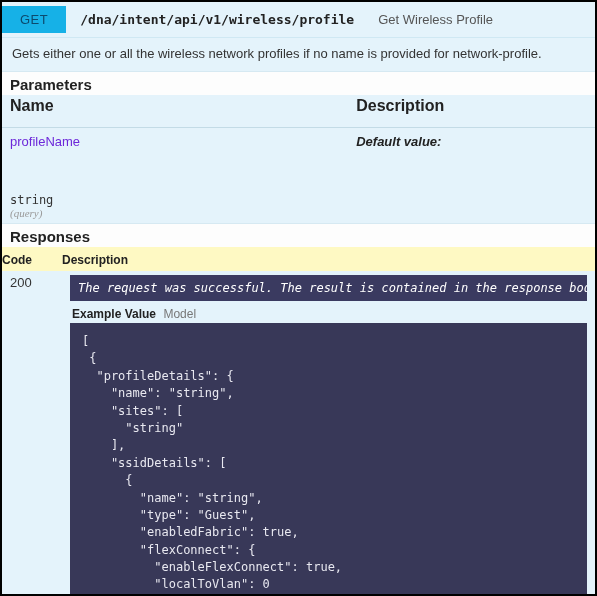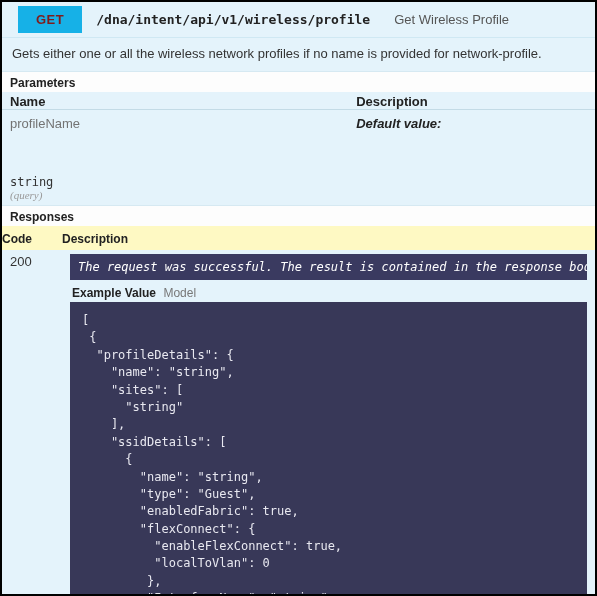--- a/index.html
+++ b/index.html
@@ -19,25 +19,25 @@
     background: #e4f3fb;
   }
   .op-header {
     display: flex;
     align-items: center;
     background: #e4f3fb;
     padding: 4px 6px 4px 0px;
   }
   .method {
     background: #16b1e7;
-    color: #7f1d1d;
-    font-weight: bold;
+    color: #0c4a6e;
+    font-weight: normal;
     padding: 6px 18px;
     font-size: 13px;
-    margin-left: 16px;
+    margin-left: 0;
     margin-right: 14px;
     letter-spacing: 0.5px;
   }
   .path {
     font-family: Menlo, Consolas, monospace;
     font-size: 13px;
     color: #222;
     font-weight: 600;
   }
   .summary {
@@ -48,42 +48,42 @@
   .desc-row {
     background: #e4f3fb;
     padding: 8px 10px 10px 10px;
     font-size: 13px;
     color: #333;
     border-top: 1px solid #cfe8f3;
   }
   .section-title {
     background: #fdfdfd;
     padding: 4px 8px 2px 8px;
-    font-size: 12px;
+    font-size: 15px;
     font-weight: 600;
     color: #222;
     border-top: 1px solid #d6e9f2;
   }
   .param-head {
     display: flex;
     background: #e4f3fb;
-    padding: 2px 8px 0 8px;
-    font-size: 13px;
+    padding: 2px 8px 12px 8px;
+    font-size: 16px;
     font-weight: 700;
     border-bottom: 1px solid #c3dbe6;
   }
   .col-name { flex: 0 0 60%; }
   .col-desc { flex: 0 0 40%; }
   .param-row {
     display: flex;
     background: #e4f3fb;
     padding: 6px 8px 4px 8px;
     font-size: 13px;
   }
-  .p-name { color: #737373; }
+  .p-name { color: #6d28d9; }
   .p-type {
     font-family: Menlo, Consolas, monospace;
     font-size: 12px;
     color: #333;
     margin-top: 44px;
   }
   .p-in {
     font-family: Liberation Serif, serif;
     font-size: 11px;
     color: #9a9a9a;

